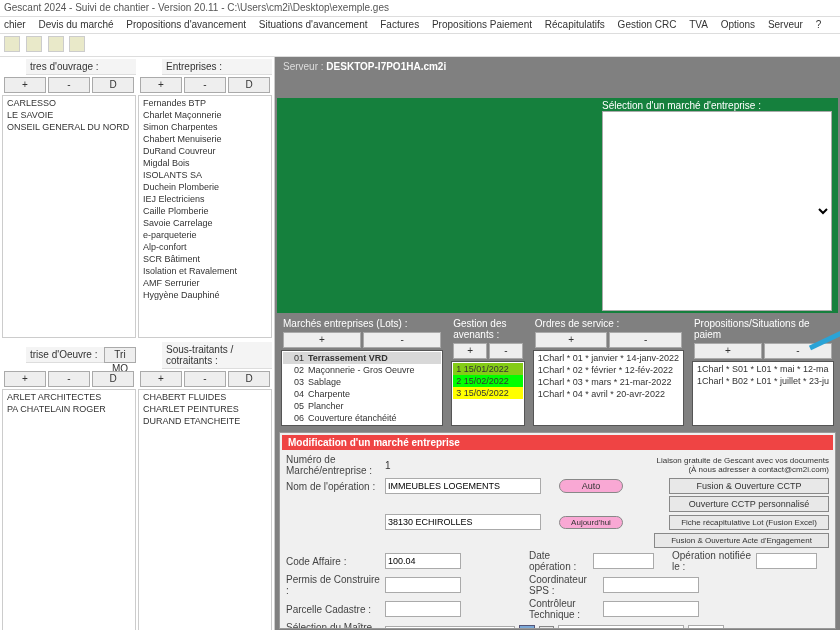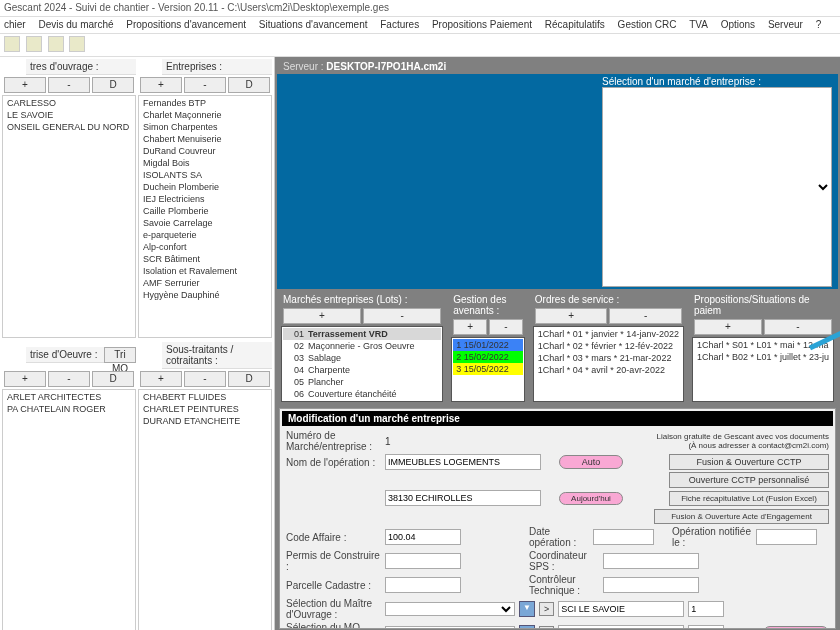--- a/index.html
+++ b/index.html
@@ -12,36 +12,36 @@
 .main{display:flex;height:576px;}
 .leftcol{width:270px;background:#fff;border-right:1px solid #ccc;display:flex;flex-direction:column;padding:2px;}
 .rightcol{flex:1;background:#808080;position:relative;display:flex;flex-direction:column;padding:2px;}
 .panel-h{background:#f4f4f4;padding:2px 4px;font-size:10px;border-bottom:1px solid #ddd;margin-left:24px;}
 .plusminus{display:flex;gap:2px;padding:2px;}
 .pmb{flex:1;border:1px solid #aaa;background:#eee;height:14px;text-align:center;line-height:14px;font-size:10px;cursor:pointer;}
 .listbox{flex:1;overflow:hidden;border:1px solid #ccc;padding:1px;}
 .listbox div{padding:1px 3px;font-size:9px;white-space:nowrap;overflow:hidden;}
 .server{color:#fff;font-size:10px;padding:2px 6px;font-weight:bold;}
 .server span:first-child{color:#ddd;font-weight:normal;}
-.selband{background:#0369a1;display:flex;align-items:center;padding:2px 6px;gap:8px;}
+.selband{background:#15803d;display:flex;align-items:center;padding:2px 6px;gap:8px;margin-top:24px;}
 .selband label{color:#fff;font-size:10px;}
 .selband select{flex:0 0 200px;height:16px;font-size:10px;}
 .midrow{display:flex;gap:4px;padding:2px;}
 .midpanel{background:#808080;padding:2px;display:flex;flex-direction:column;}
 .midpanel .lbl{color:#fff;font-size:10px;padding:1px 2px;}
 .midlist{background:#fff;border:1px solid #555;flex:1;padding:1px;}
 .midlist div{padding:1px 3px;font-size:9px;white-space:nowrap;}
 .lotrow{display:flex;}
 .lotrow .no{width:18px;text-align:right;padding-right:4px;}
 .lotsel{background:#d8d8d8;}
-.av1{background:#3b82f6;}
+.av1{background:#84cc16;}
 .av2{background:#00ff00;}
 .av3{background:#ffff00;}
 .formarea{background:#f0f0f0;flex:1;overflow:hidden;padding:2px;border:1px solid #999;margin:2px;}
-.formhdr{background:#000000;color:#fff;font-size:10px;padding:2px 6px;font-weight:bold;}
+.formhdr{background:#ef4444;color:#fff;font-size:10px;padding:2px 6px;font-weight:bold;}
 .formbody{padding:4px;display:flex;flex-direction:column;gap:2px;}
 .row{display:flex;align-items:center;gap:4px;min-height:16px;}
 .lbl2{font-size:10px;color:#444;width:95px;}
 .inp{border:1px solid #aaa;background:#fff;height:14px;font-size:9px;padding:0 2px;}
 .btn{border:1px solid #888;background:#f9a8d4;font-size:9px;padding:1px 6px;cursor:pointer;text-align:center;border-radius:7px;}
 .btn2{border:1px solid #888;background:#e8e8e8;font-size:9px;padding:1px 4px;cursor:pointer;text-align:center;}
 .sel{border:1px solid #aaa;background:#fff;height:14px;font-size:9px;width:130px;}
 .dd{width:14px;height:14px;background:#7aa7d6;border:1px solid #557;text-align:center;line-height:12px;color:#fff;font-size:8px;cursor:pointer;}
 .rtbtn{border:1px solid #888;background:#e8e8e8;font-size:9px;padding:2px 4px;cursor:pointer;text-align:center;white-space:nowrap;}
 .arrow{position:absolute;left:530px;top:238px;width:112px;height:58px;pointer-events:none;z-index:100;}

